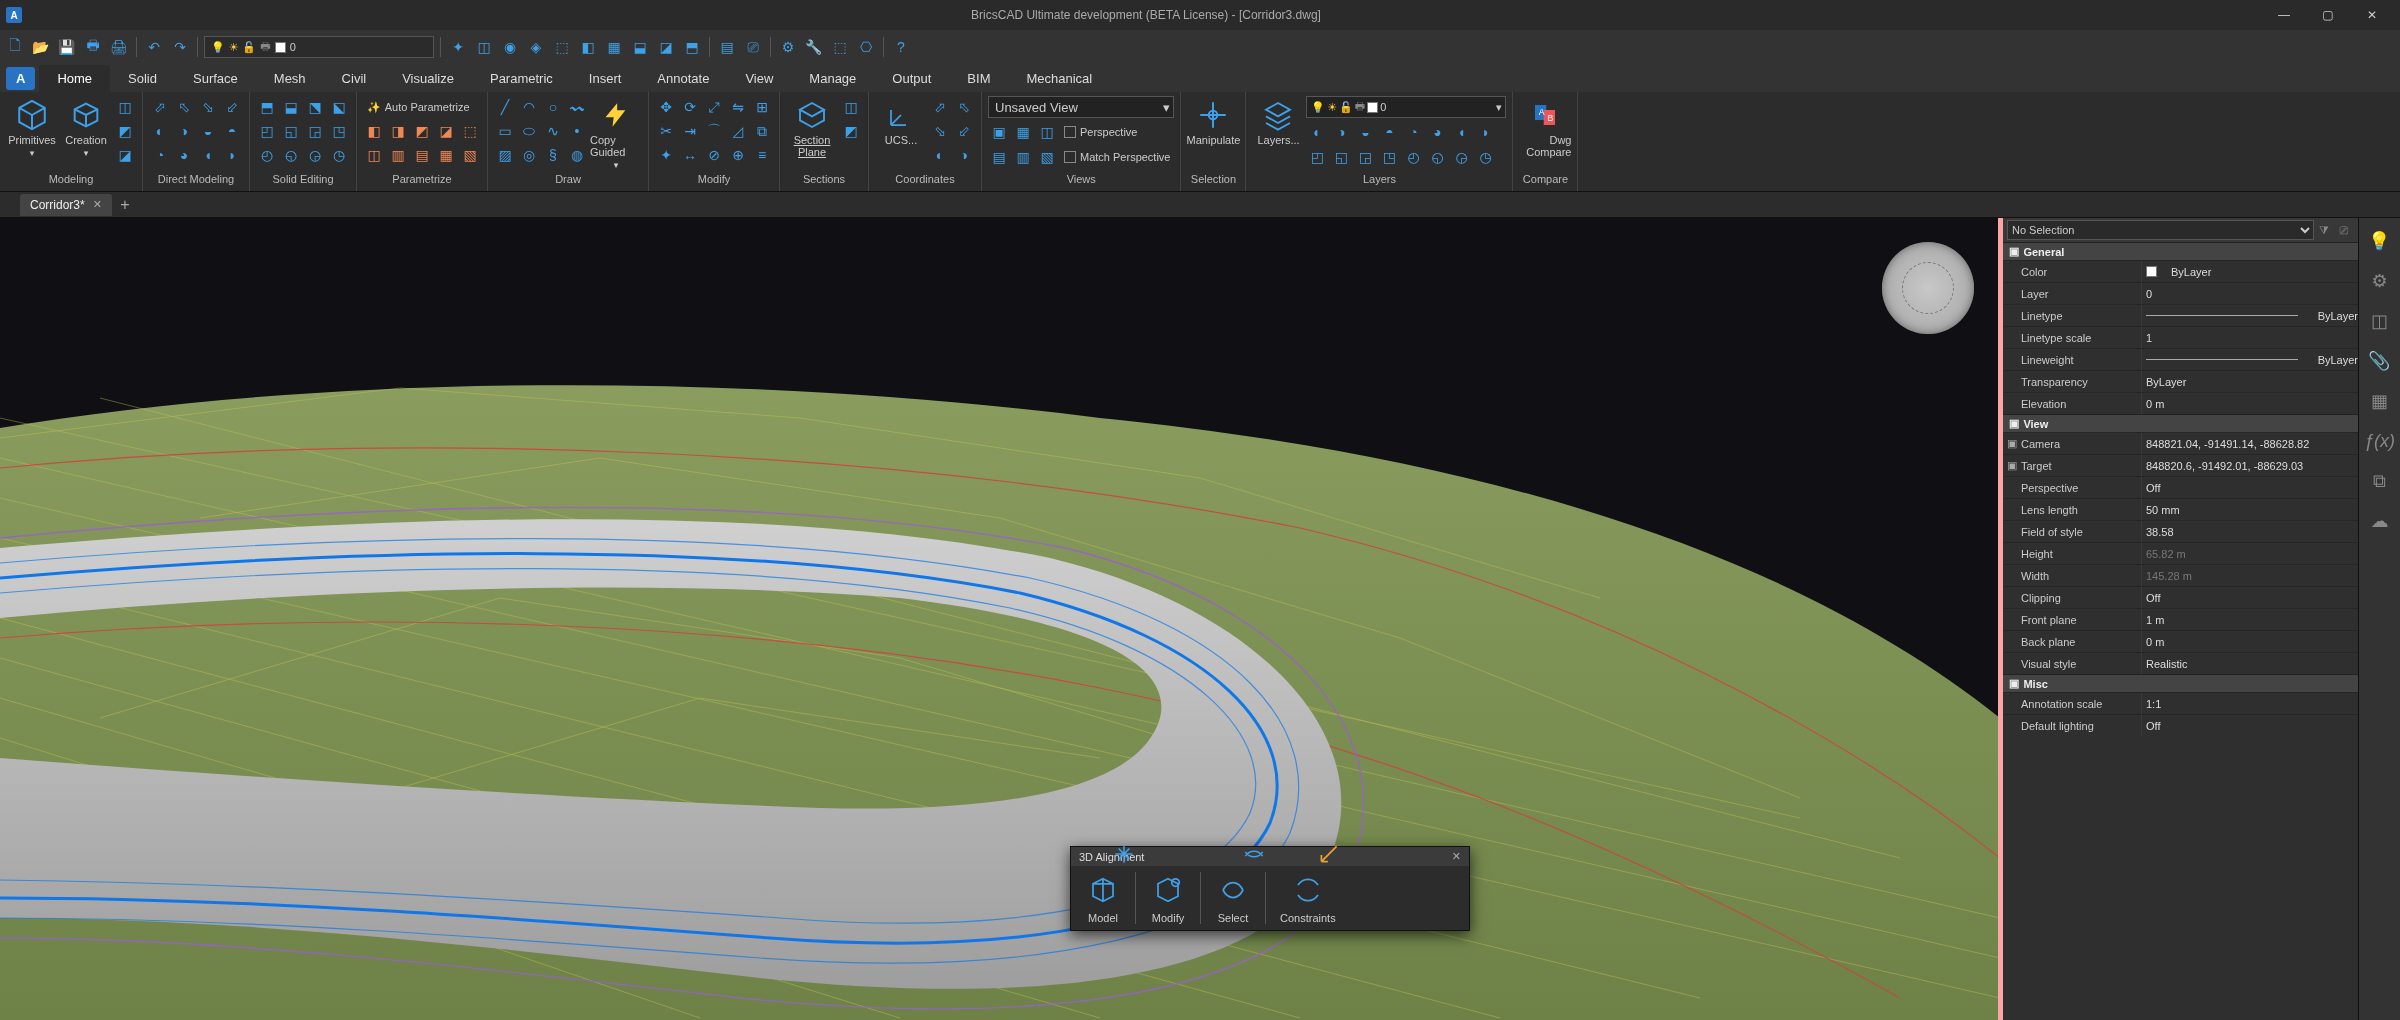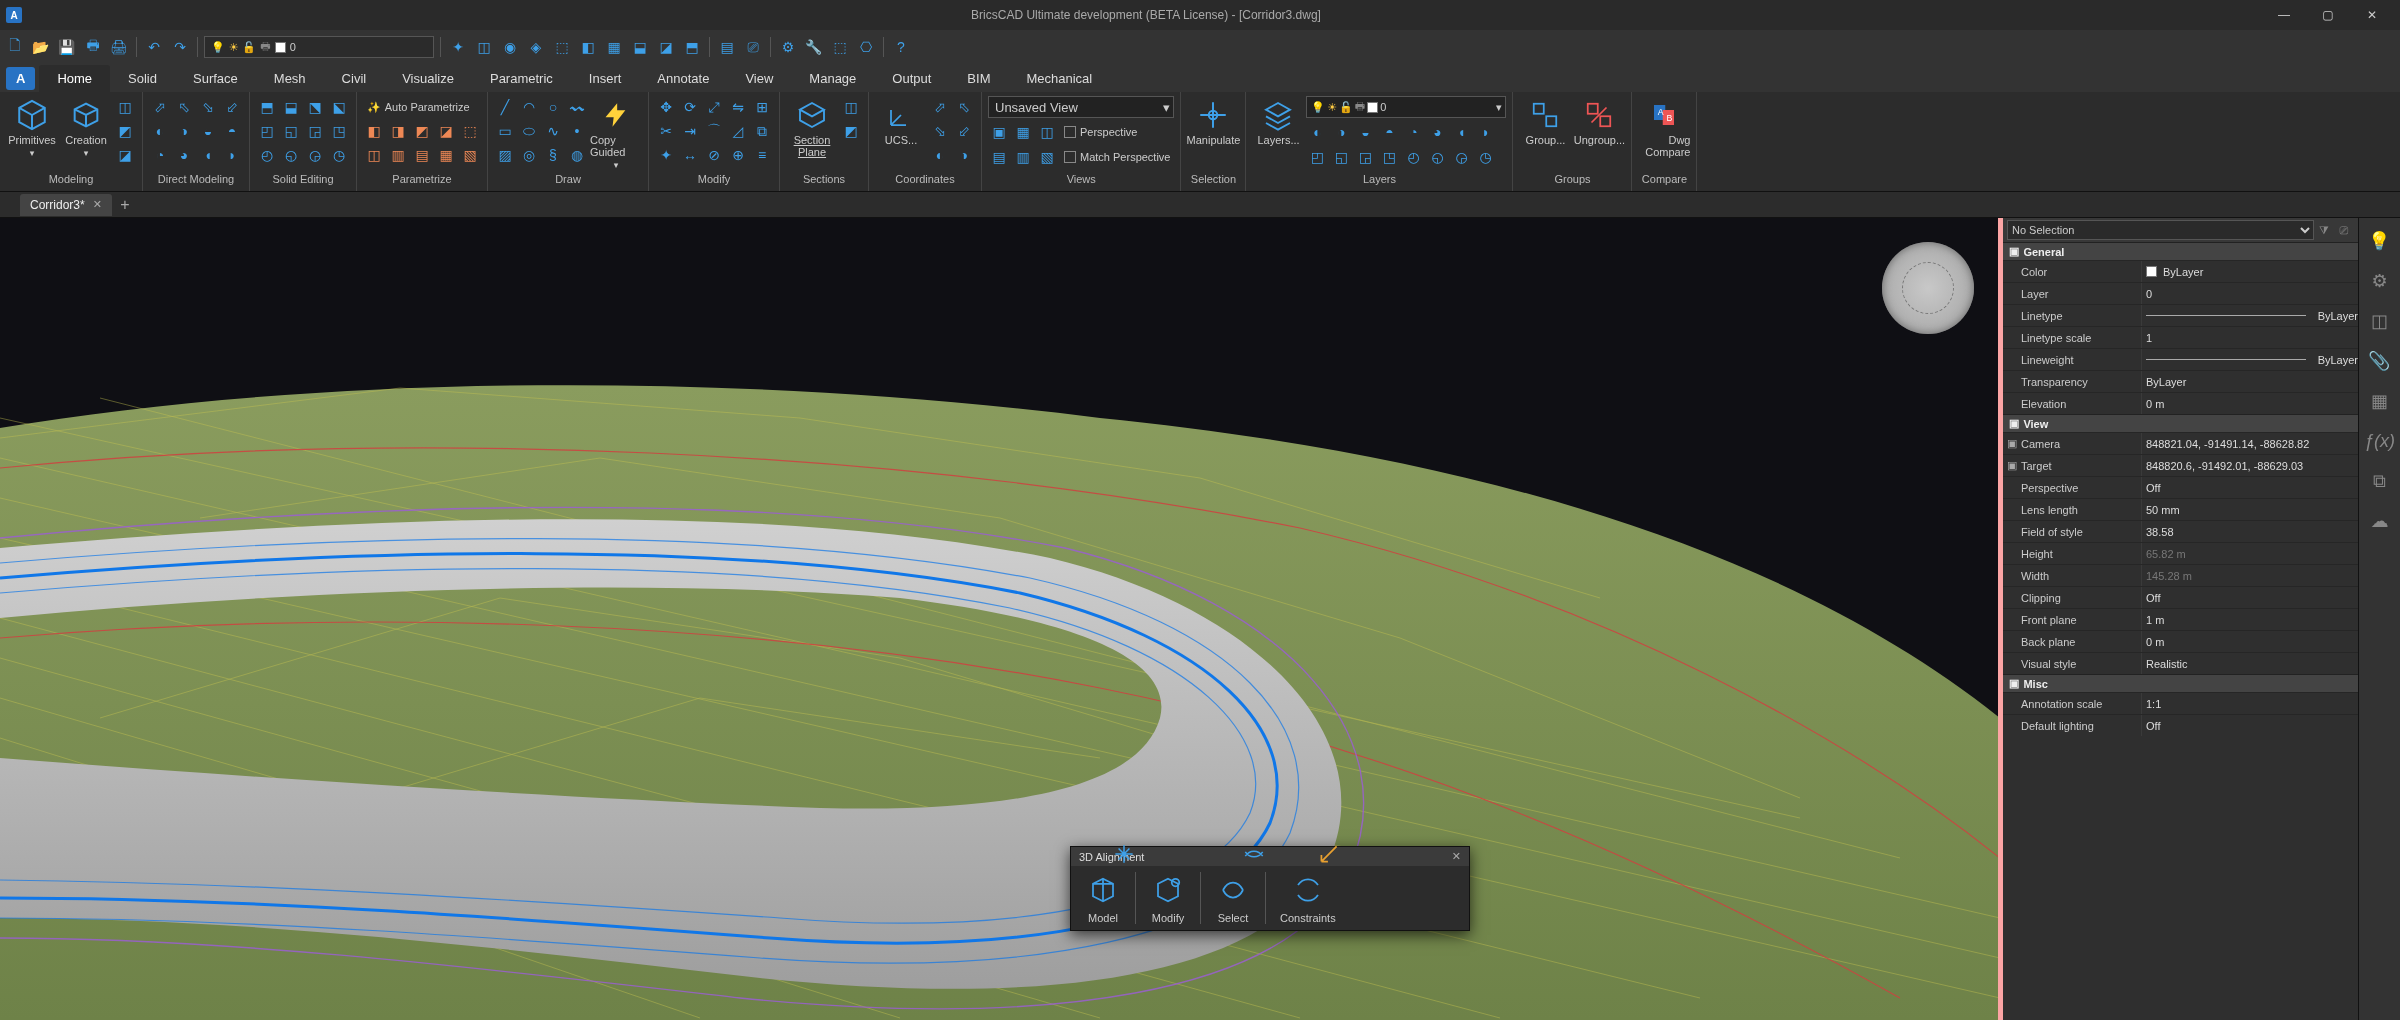--- a/index.html
+++ b/index.html
@@ -51,21 +51,21 @@
 .viewport { flex: 1; background: #0f0f14; position: relative; overflow: hidden; }
 
 
 .props { width: 360px; background: #2f2f2f; border-left: 5px solid #fca5a5; font-size: 11px; color: #ccc; display:flex;flex-direction:column; }
 .props-head { display:flex;align-items:center;height:24px;background:#383838;padding:0 4px;}
 .props-head select { flex:1;background:#2a2a2a;border:1px solid #555;color:#ccc;font-size:11px;height:20px;}
 .props-head .ic { width:20px;text-align:center;color:#888;}
 .prop-section { background:#444;color:#eee;font-weight:bold;padding:2px 6px;border-top:1px solid #222;display:flex;align-items:center;gap:4px;}
 .prop-row { display:flex;align-items:center;height:22px;border-top:1px solid #262626; padding-left:18px;}
 .prop-row .k { width: 120px; color:#ccc;}
-.prop-row .v { flex:1; color:#ddd; display:flex;align-items:center;gap:6px; padding-left:4px; border-left:1px solid #3a3a3a; height:100%;}
+.prop-row .v { flex:1; color:#ddd; display:flex;align-items:center;gap:14px; padding-left:4px; border-left:1px solid #3a3a3a; height:100%;}
 .prop-row .dim { color:#777;}
 .prop-row .exp { position:absolute;left:4px;color:#aaa;}
 .prop-row.withexp{position:relative;}
 .line-ico{flex:1;height:1px;background:#aaa;margin-right:6px;}
 .color-sw{width:11px;height:11px;border:1px solid #777;background:#fff;}
 
 
 .rightstrip{width:42px;background:#333;display:flex;flex-direction:column;align-items:center;gap:14px;padding-top:10px;border-left:1px solid #111;}
 .rightstrip .ic{width:26px;height:26px;color:#888;display:flex;align-items:center;justify-content:center;font-size:18px;}
 .rightstrip .ic.bulb{color:#ffd23b;}
@@ -459,44 +459,20 @@
             <div class="rb-sm">◴</div>
             <div class="rb-sm">◵</div>
             <div class="rb-sm">◶</div>
             <div class="rb-sm">◷</div>
           </div>
       </div>
     </div>
     <div class="panel-label">Layers</div>
   </div>
 
-  <div class="panel">
-    <div class="panel-body">
-      <div class="rb-big">
-        <div class="ic">
-            <svg width="30" height="30" viewBox="0 0 24 24" stroke="#3ea0e8" fill="none" stroke-width="1.4">
-              <rect x="3" y="3" width="8" height="8"></rect>
-              <rect x="13" y="13" width="8" height="8"></rect>
-            </svg>
-          </div>
-        <span>Group...</span>
-      </div>
-      <div class="rb-big">
-        <div class="ic">
-            <svg width="30" height="30" viewBox="0 0 24 24" stroke="#e55" fill="none" stroke-width="1.4">
-              <rect x="3" y="3" width="8" height="8"></rect>
-              <rect x="13" y="13" width="8" height="8"></rect>
-              <path d="M6 18L18 6" stroke="#e55"></path>
-            </svg>
-          </div>
-        <span>Ungroup...</span>
-      </div>
-    </div>
-    <div class="panel-label">Groups</div>
-  </div>
 
   <div class="panel">
     <div class="panel-body">
       <div class="rb-big">
         <div class="ic">
             <svg width="30" height="30" viewBox="0 0 24 24" fill="none">
               <rect x="4" y="4" width="9" height="12" fill="#2873c4"></rect>
               <rect x="11" y="8" width="9" height="12" fill="#e55"></rect>
               <text x="7" y="12" fill="#fff" font-size="7">A</text>
               <text x="14" y="17" fill="#fff" font-size="7">B</text>

